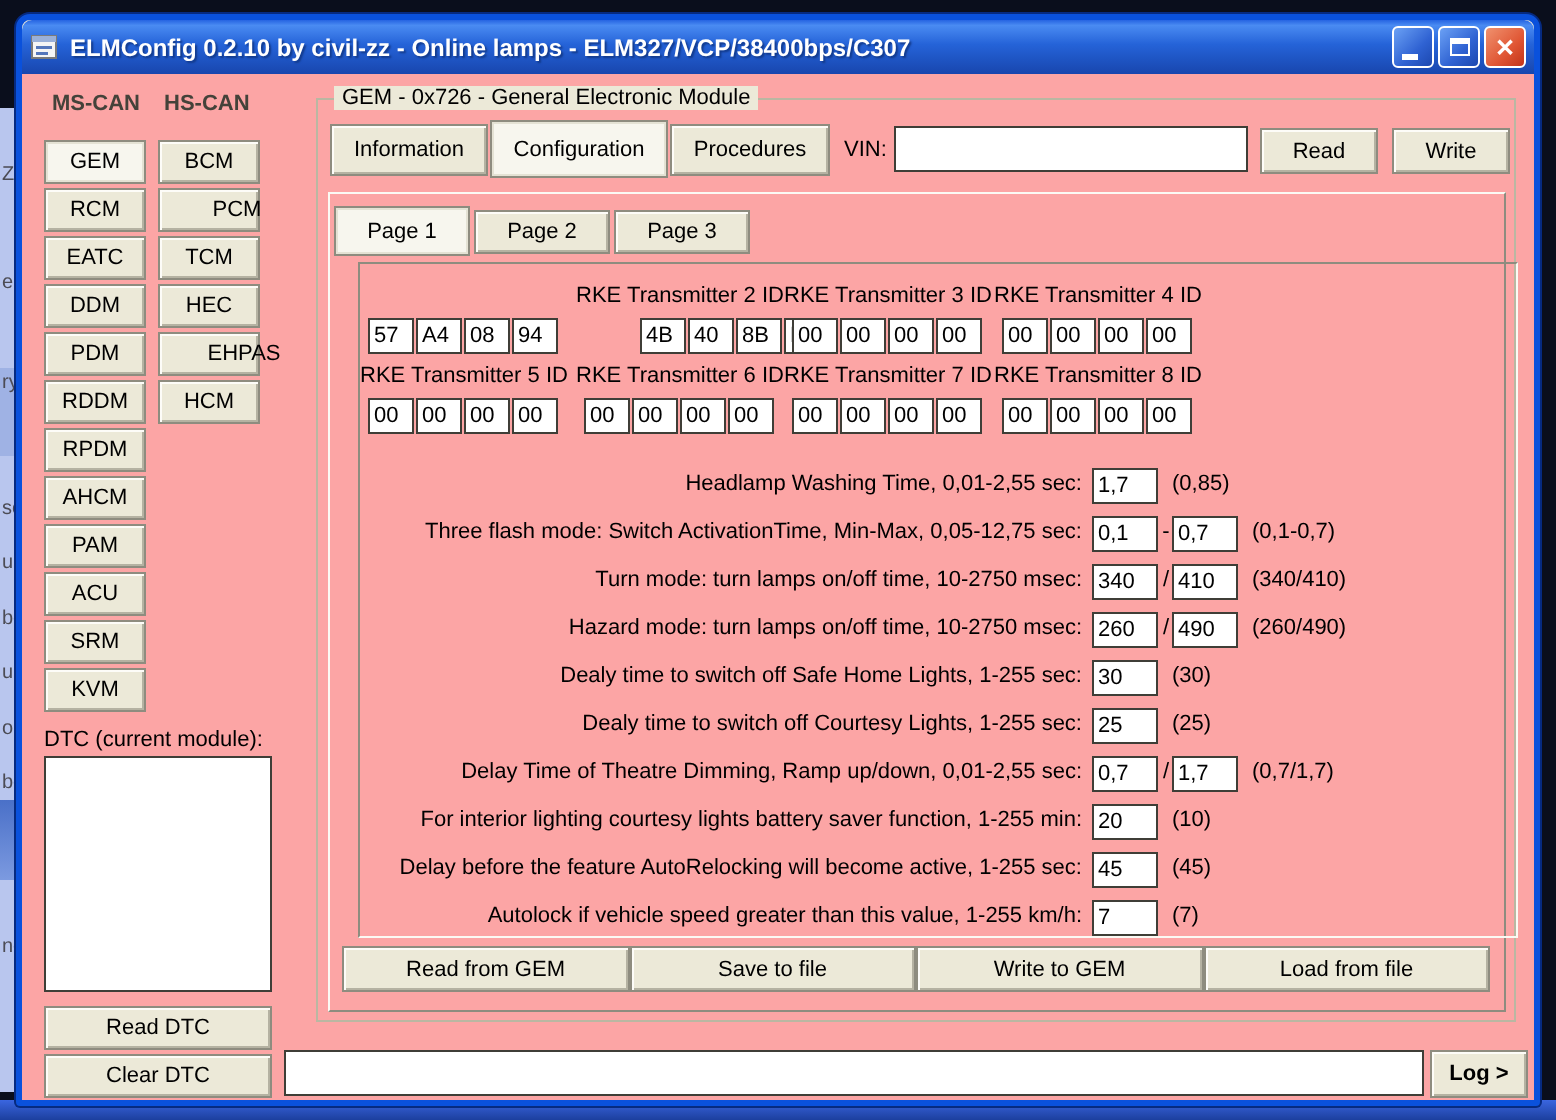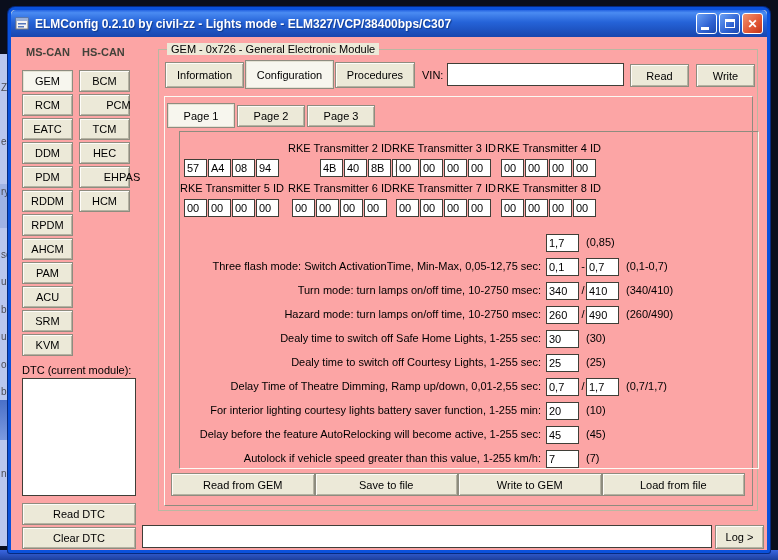--- a/index.html
+++ b/index.html
@@ -75,21 +75,21 @@
   .set-in1 { position:absolute; left:366px; top:0; width:33px; height:18px; }
   .set-sep { position:absolute; left:399px; top:2px; width:8px; text-align:center; }
   .set-in2 { position:absolute; left:406px; top:0; width:33px; height:18px; }
   .set-hint { position:absolute; top:2px; white-space:nowrap; }
 
   #actions { position:absolute; left:6px; top:376px; width:574px; height:23px; display:flex; }
   #actions .btn { flex:1; height:23px; }
 
   
   #log-input { position:absolute; left:131px; top:488px; width:570px; height:23px; }
-  #log-btn { position:absolute; left:704px; top:488px; width:49px; height:24px; font-weight:normal; }
+  #log-btn { position:absolute; left:704px; top:488px; width:49px; height:24px; font-weight:bold; }
 </style>
 </head>
 <body>
 
 <div id="bg-strip">
   <div class="band1"></div>
   <div class="band2"></div>
 <span class="frag" style="top: 28px;">Zo</span>
     <span class="frag" style="top: 82px;">er</span>
     <span class="frag" style="top: 132px;">ry</span>
@@ -104,21 +104,21 @@
 <div id="taskbar"></div>
 
 <div id="window">
   <div id="titlebar">
     <svg width="15" height="14" viewBox="0 0 15 14">
       <rect x="1" y="1" width="12" height="11" fill="#f5f5f5" stroke="#7a7a7a"></rect>
       <rect x="1" y="1" width="12" height="3" fill="#9ab0d8"></rect>
       <rect x="3" y="6" width="8" height="1.5" fill="#5577bb"></rect>
       <rect x="3" y="9" width="6" height="1.5" fill="#5577bb"></rect>
     </svg>
-    <span id="title-text">ELMConfig 0.2.10 by civil-zz - Lights mode - ELM327/VCP/38400bps/C307</span>
+    <span id="title-text">ELMConfig 0.2.10 by civil-zz - Online lamps - ELM327/VCP/38400bps/C307</span>
     <div id="tb-group">
       <div class="tb-btn tb-blue">
           <span class="glyph-min"></span>
         </div>
       <div class="tb-btn tb-blue">
           <span class="glyph-max"></span>
         </div>
       <div class="tb-btn tb-red">
           <span class="glyph-x">✕</span>
         </div>
@@ -223,20 +223,21 @@
               <input class="edit rke-box" value="00" style="">
               <input class="edit rke-box" value="00" style="">
             </div>
             <div class="rke-group" style="left: 321px; top: 67px;">
               <input class="edit rke-box" value="00" style="">
               <input class="edit rke-box" value="00" style="">
               <input class="edit rke-box" value="00" style="">
               <input class="edit rke-box" value="00" style="">
             </div>
             <div class="set-row" style="top: 102px;">
+              <span class="set-label">Headlamp Washing Time, 0,01-2,55 sec:</span>
               <input class="edit set-in1" value="1,7" style="">
               <span class="set-hint" style="left: 406px;">(0,85)</span>
             </div>
             <div class="set-row" style="top: 126px;">
               <span class="set-label">Three flash mode: Switch ActivationTime, Min-Max, 0,05-12,75 sec:</span>
               <input class="edit set-in1" value="0,1" style="">
               <span class="set-sep">-</span>
               <input class="edit set-in2" value="0,7" style="">
               <span class="set-hint" style="left: 446px;">(0,1-0,7)</span>
             </div>

